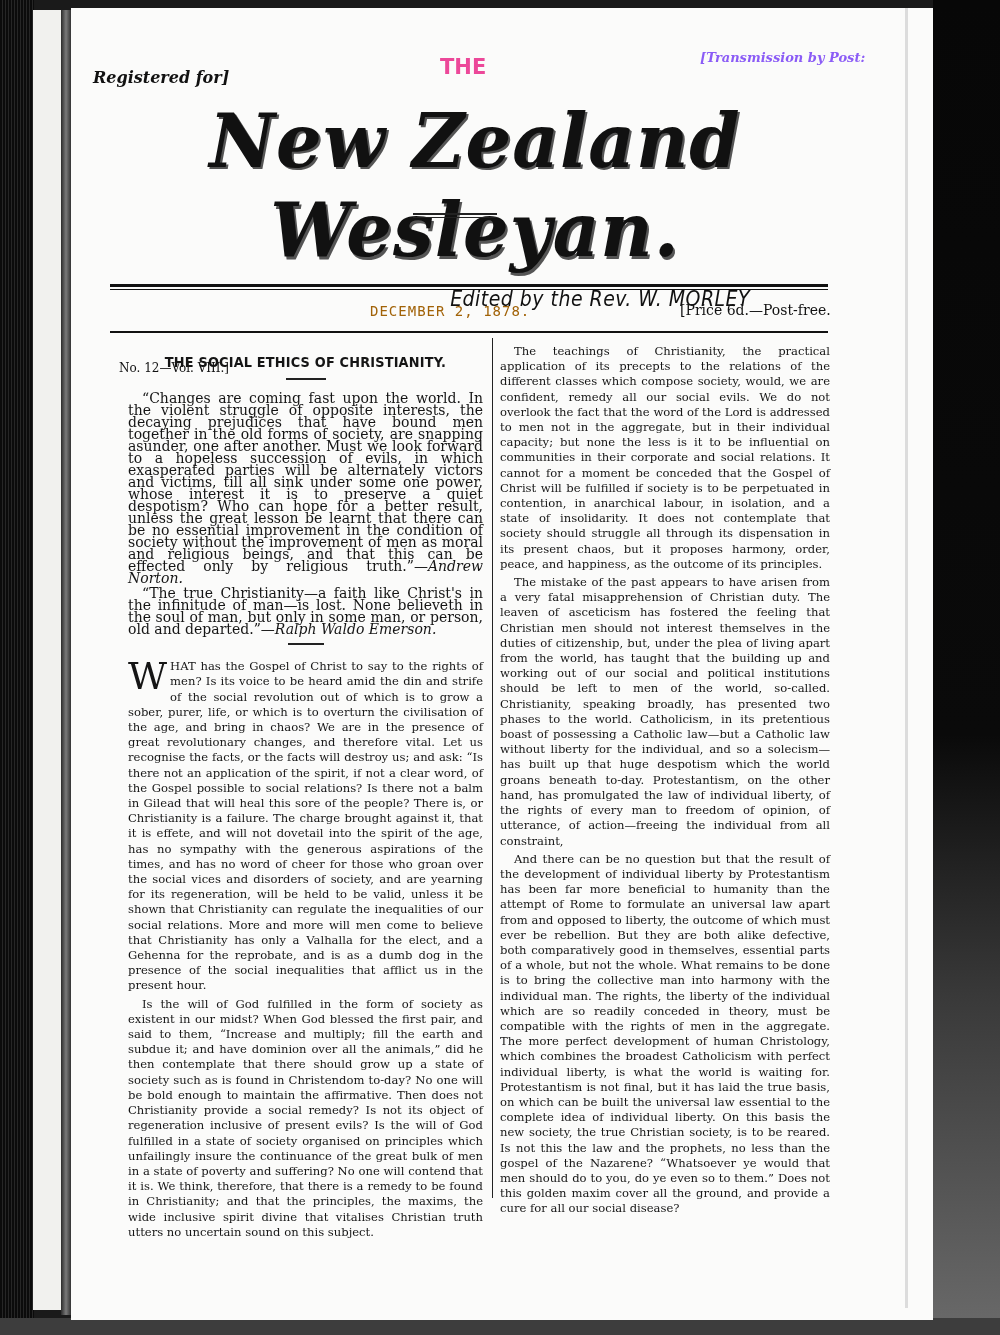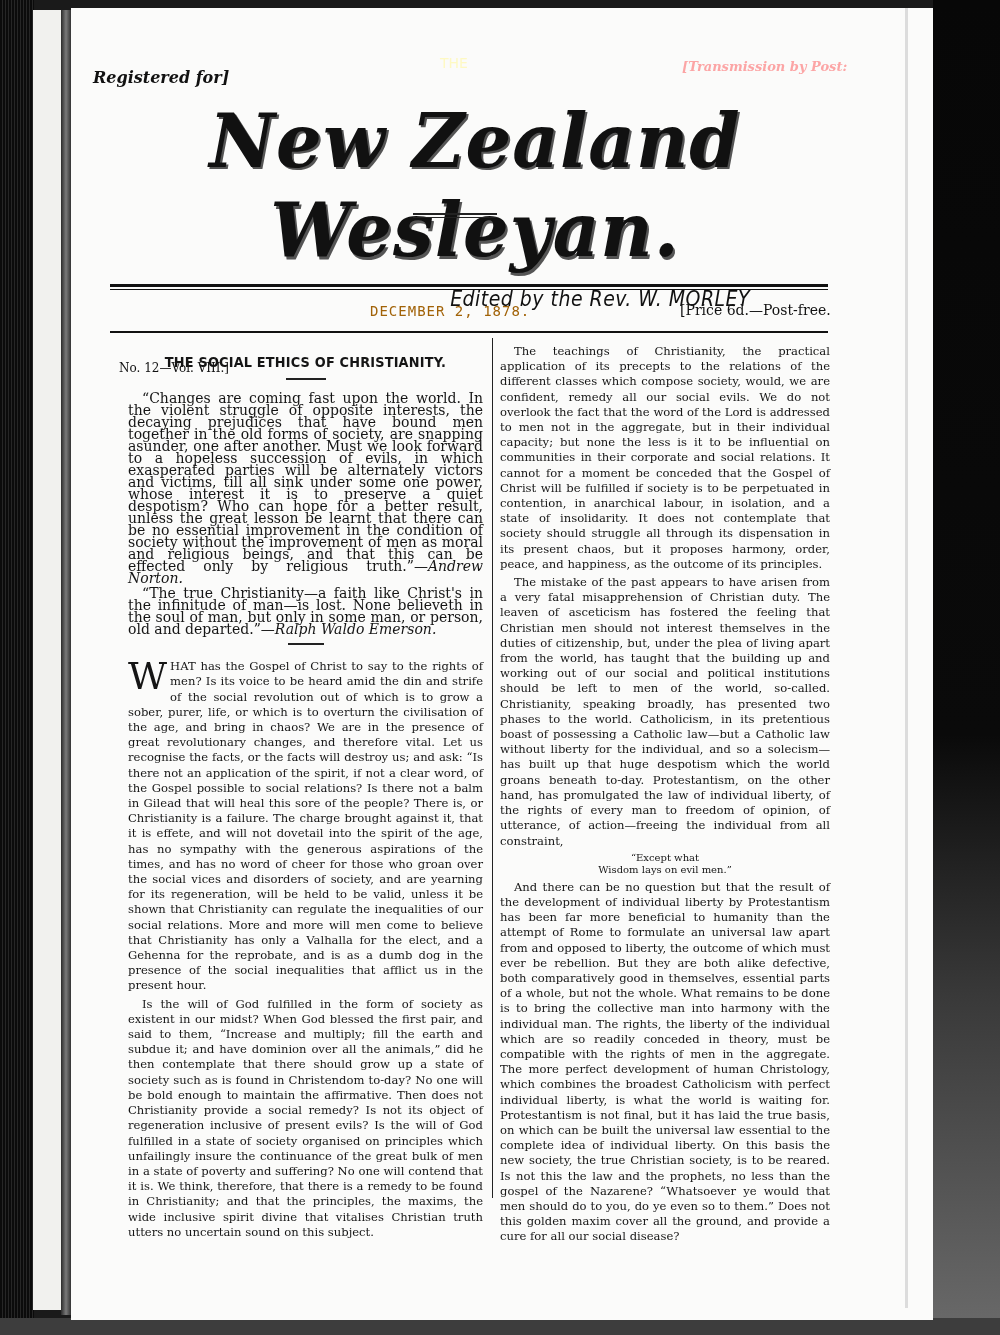--- a/index.html
+++ b/index.html
@@ -14,22 +14,22 @@
     background:linear-gradient(180deg,#070707 0%,#0a0a0a 55%,#3a3a3a 75%,#6a6a6a 100%); }
   .bg-bottom { position:absolute; left:0; top:1318px; width:1000px; height:17px;
     background:#3d3d3d; }
   .page-strip { position:absolute; left:33px; top:10px; width:28px; height:1300px; background:#f1f1ee; }
   .page-edge { position:absolute; left:61px; top:10px; width:10px; height:1305px;
     background:linear-gradient(90deg,#2b2b2b,#7a7a7a 50%,#333); }
   .page { position:absolute; left:71px; top:8px; width:862px; height:1312px; background:#fbfbfa; }
   .page-fold { position:absolute; left:905px; top:8px; width:3px; height:1300px; background:#dcdcdc; }
 
   .registered { position:absolute; left:93px; top:68px; font-size:16px; font-style:italic; font-weight:bold; color:#111; }
-  .transmission { position:absolute; left:682px; top:50px; font-size:13px; font-style:italic; font-weight:bold; color:#fca5a5;margin-top:9px; }
-  .the { position:absolute; left:440px; top:55px; font-family:"DejaVu Sans", sans-serif; font-weight:normal; font-size:14px; color:#fef9c3; }
+  .transmission { position:absolute; left:700px; top:50px; font-size:13px; font-style:italic; font-weight:bold; color:#8b5cf6; }
+  .the { position:absolute; left:440px; top:55px; font-family:"DejaVu Sans", sans-serif; font-weight:bold; font-size:21px; color:#ec4899; }
   .masthead { position:absolute; left:115px; top:100px; width:720px; text-align:center;
     font-family:"DejaVu Serif", serif; font-weight:bold; font-size:72px; letter-spacing:1px;
     color:#111; text-shadow:2px 2px 0 #555; transform:scaleY(1.05); font-style:italic; }
   .mast-rule { position:absolute; left:413px; top:213px; width:84px; border-top:2px solid #222; border-bottom:1px solid #222; height:2px; }
   .editor { position:absolute; left:200px; top:241px; width:550px; text-align:right;
     font-family:"DejaVu Sans Condensed","DejaVu Sans", sans-serif; font-style:italic; font-size:21px; color:#111; letter-spacing:0.5px;margin-top:46px; }
   .rule-top { position:absolute; left:110px; top:284px; width:718px; border-top:3px solid #111; }
   .rule-top2 { position:absolute; left:110px; top:289px; width:718px; border-top:1px solid #111; }
   .issue { position:absolute; left:119px; top:313px; font-size:12px; color:#111;margin-top:48px; }
   .date { position:absolute; left:370px; top:303px; font-family:"DejaVu Sans Mono", monospace; font-size:14px; letter-spacing:1px; color:#a16207; }
@@ -92,18 +92,14 @@
   <div class="mid-rule"></div>
   <p class="dropcap-para">
     <span class="dropcap">W</span><span>HAT has the Gospel of Christ to say to the rights of men? Is its voice to be heard amid the din and strife of the social revolution out of which is to grow a sober, purer, life, or which is to overturn the civilisation of the age, and bring in chaos? We are in the presence of great revolutionary changes, and therefore vital. Let us recognise the facts, or the facts will destroy us; and ask: “Is there not an application of the spirit, if not a clear word, of the Gospel possible to social relations? Is there not a balm in Gilead that will heal this sore of the people? There is, or Christianity is a failure. The charge brought against it, that it is effete, and will not dovetail into the spirit of the age, has no sympathy with the generous aspirations of the times, and has no word of cheer for those who groan over the social vices and disorders of society, and are yearning for its regeneration, will be held to be valid, unless it be shown that Christianity can regulate the inequalities of our social relations. More and more will men come to believe that Christianity has only a Valhalla for the elect, and a Gehenna for the reprobate, and is as a dumb dog in the presence of the social inequalities that afflict us in the present hour.</span>
   </p>
   <p>Is the will of God fulfilled in the form of society as existent in our midst? When God blessed the first pair, and said to them, “Increase and multiply; fill the earth and subdue it; and have dominion over all the animals,” did he then contemplate that there should grow up a state of society such as is found in Christendom to-day? No one will be bold enough to maintain the affirmative. Then does not Christianity provide a social remedy? Is not its object of regeneration inclusive of present evils? Is the will of God fulfilled in a state of society organised on principles which unfailingly insure the continuance of the great bulk of men in a state of poverty and suffering? No one will contend that it is. We think, therefore, that there is a remedy to be found in Christianity; and that the principles, the maxims, the wide inclusive spirit divine that vitalises Christian truth utters no uncertain sound on this subject.</p>
 </div>
 
 <div class="col col-right">
   <p>The teachings of Christianity, the practical application of its precepts to the relations of the different classes which compose society, would, we are confident, remedy all our social evils. We do not overlook the fact that the word of the Lord is addressed to men not in the aggregate, but in their individual capacity; but none the less is it to be influential on communities in their corporate and social relations. It cannot for a moment be conceded that the Gospel of Christ will be fulfilled if society is to be perpetuated in contention, in anarchical labour, in isolation, and a state of insolidarity. It does not contemplate that society should struggle all through its dispensation in its present chaos, but it proposes harmony, order, peace, and happiness, as the outcome of its principles.</p>
   <p>The mistake of the past appears to have arisen from a very fatal misapprehension of Christian duty. The leaven of asceticism has fostered the feeling that Christian men should not interest themselves in the duties of citizenship, but, under the plea of living apart from the world, has taught that the building up and working out of our social and political institutions should be left to men of the world, so-called. Christianity, speaking broadly, has presented two phases to the world. Catholicism, in its pretentious boast of possessing a Catholic law—but a Catholic law without liberty for the individual, and so a solecism—has built up that huge despotism which the world groans beneath to-day. Protestantism, on the other hand, has promulgated the law of individual liberty, of the rights of every man to freedom of opinion, of utterance, of action—freeing the individual from all constraint,</p>
-  <div class="verse">
-    <div>“Except what</div>
-    <div>Wisdom lays on evil men.”</div>
-  </div>
   <p>And there can be no question but that the result of the development of individual liberty by Protestantism has been far more beneficial to humanity than the attempt of Rome to formulate an universal law apart from and opposed to liberty, the outcome of which must ever be rebellion. But they are both alike defective, both comparatively good in themselves, essential parts of a whole, but not the whole. What remains to be done is to bring the collective man into harmony with the individual man. The rights, the liberty of the individual which are so readily conceded in theory, must be compatible with the rights of men in the aggregate. The more perfect development of human Christology, which combines the broadest Catholicism with perfect individual liberty, is what the world is waiting for. Protestantism is not final, but it has laid the true basis, on which can be built the universal law essential to the complete idea of individual liberty. On this basis the new society, the true Christian society, is to be reared. Is not this the law and the prophets, no less than the gospel of the Nazarene? “Whatsoever ye would that men should do to you, do ye even so to them.” Does not this golden maxim cover all the ground, and provide a cure for all our social disease?</p>
 </div>
 
 </body></html>

